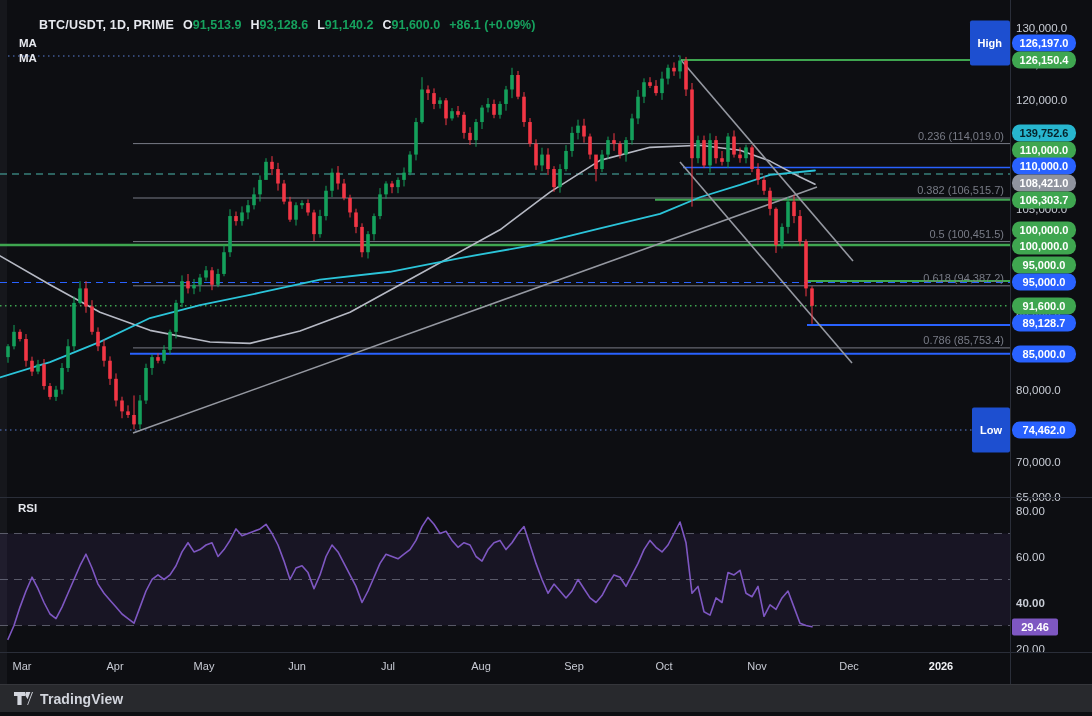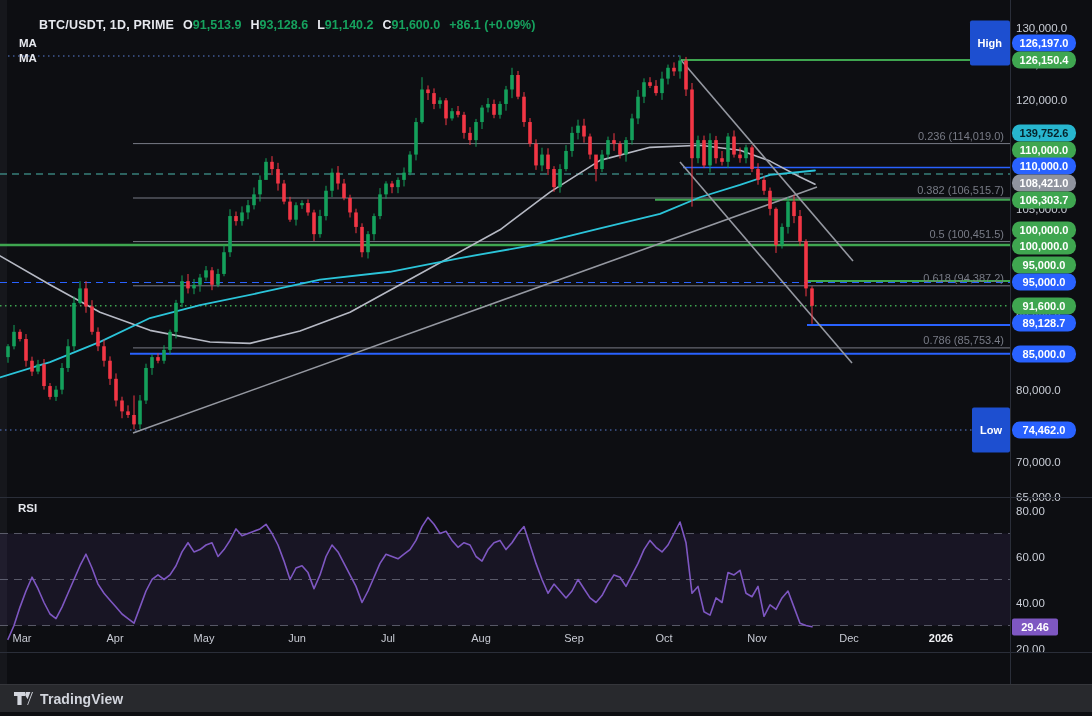--- a/index.html
+++ b/index.html
@@ -24,21 +24,21 @@
   .badge{position:absolute;left:1012px;width:64px;height:17px;line-height:17px;border-radius:8px;
          font-size:11px;font-weight:bold;color:#fff;text-align:center;transform:translateY(-50%);}
   .badge.dark{color:#06232a;}
   .tagbadge{position:absolute;right:82px;height:17px;line-height:17px;border-radius:2px;padding:14px 8px;
          font-size:11px;font-weight:bold;color:#fff;transform:translateY(-50%);}
   .rsi-badge{position:absolute;left:1012px;width:46px;height:17px;line-height:17px;border-radius:2px;
          font-size:11px;font-weight:bold;color:#fff;text-align:center;transform:translateY(-50%);}
   
   .fib-lbl{position:absolute;font-size:11px;color:#787b86;transform:translateY(-100%);white-space:nowrap;}
   
-  .taxis{position:absolute;left:0;top:624px;width:932px;height:32px;}
+  .taxis{position:absolute;left:0;top:652px;width:932px;height:32px;}
   .tick{position:absolute;top:8px;transform:translateX(-50%);font-size:11px;color:#c8cbd4;}
   .tick.year{font-weight:bold;color:#f0f1f4;}
   
   .botbar{position:absolute;left:0;top:684px;width:1092px;height:28px;background:#28292d;
           display:flex;align-items:center;border-top:1px solid #35363b;box-sizing:border-box;}
   .botbar .logo{margin-left:14px;display:flex;align-items:center;gap:7px;color:#d6d9e0;}
   .botbar .logo-text{font-size:14px;font-weight:600;letter-spacing:.1px;color:#d2d5dd;}
 </style>
 </head>
 <body>
@@ -389,21 +389,21 @@
       <div class="badge" style="top: 281.5px; background: rgb(41, 98, 255);">95,000.0</div>
       <div class="badge" style="top: 306px; background: rgb(63, 166, 80);">91,600.0</div>
       <div class="badge" style="top: 323px; background: rgb(41, 98, 255);">89,128.7</div>
       <div class="badge" style="top: 353.5px; background: rgb(41, 98, 255);">85,000.0</div>
       <div class="tagbadge" style="top: 430px; background: rgb(29, 79, 208);">Low</div>
       <div class="badge" style="top: 430px; background: rgb(41, 98, 255);">74,462.0</div>
     </div>
   <div id="rsi-axis">
       <div class="axis-plain" style="top: 510.5px;">80.00</div>
       <div class="axis-plain" style="top: 556.5px;">60.00</div>
-      <div class="axis-plain" style="top: 602.5px;">40.00</div>
+      <div class="axis-plain" style="top: 602.5px; font-weight: bold;">40.00</div>
       <div class="axis-plain" style="top: 648.5px;">20.00</div>
       <div class="rsi-badge" style="top: 627px; background: rgb(126, 87, 194);">29.46</div>
     </div>
 
   <div class="taxis" id="time-axis">
       <div class="tick" style="left: 22px;">Mar</div>
       <div class="tick" style="left: 115px;">Apr</div>
       <div class="tick" style="left: 204px;">May</div>
       <div class="tick" style="left: 297px;">Jun</div>
       <div class="tick" style="left: 388px;">Jul</div>

